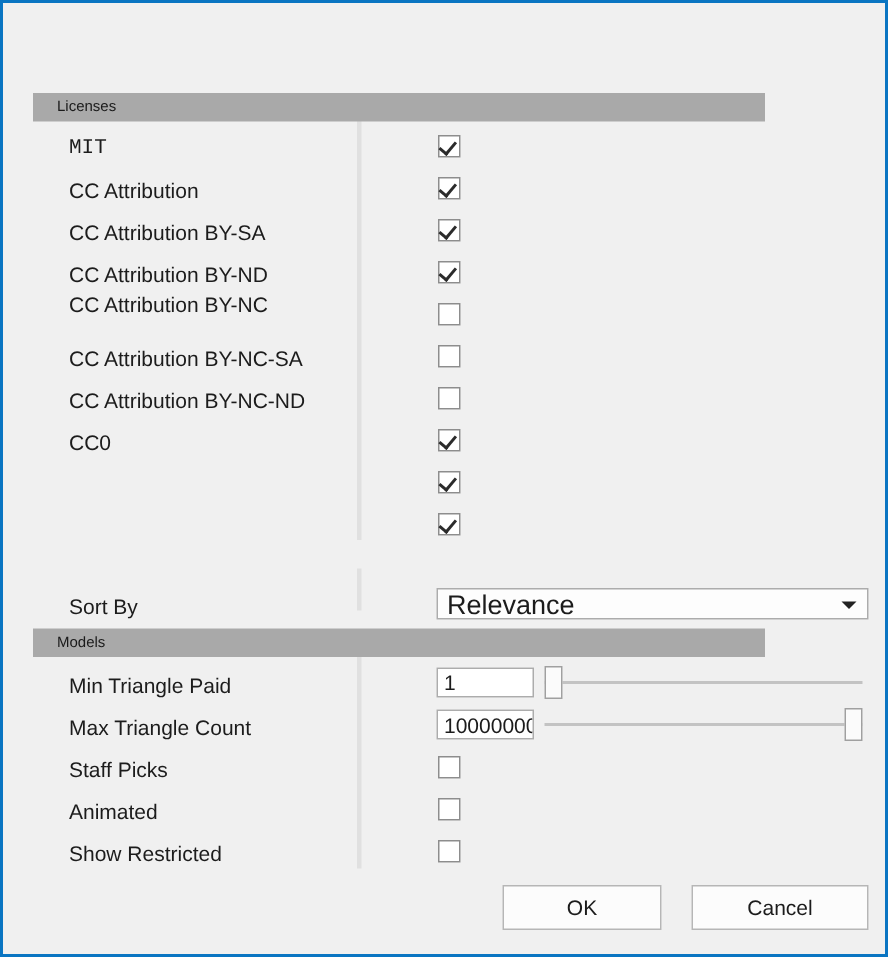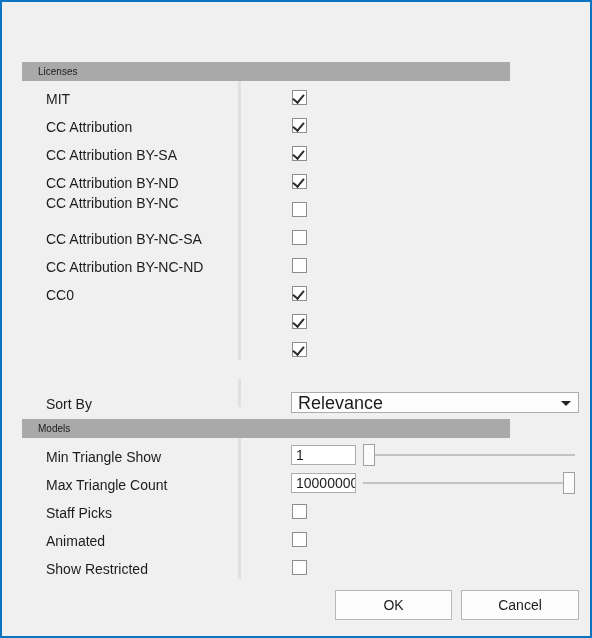--- a/index.html
+++ b/index.html
@@ -216,21 +216,21 @@
 
 
   <div id="content">
 
     <div class="divider" style="top:27px;height:295px;"></div>
     <div class="divider" style="top:341px;height:28px;"></div>
     <div class="divider" style="top:393px;height:148px;"></div>
 
     <div class="section-header" style="top:24px;">Licenses</div>
 
-    <div class="row-label" style="top:52px;">MIT</div>
+    <div class="row-label" style="top:52px;font-family:Liberation Mono, monospace;">MIT</div>
     <div class="checkbox checked" style="top:52px;"></div>
 
     <div class="row-label" style="top:80px;">CC Attribution</div>
     <div class="checkbox checked" style="top:80px;"></div>
 
     <div class="row-label" style="top:108px;">CC Attribution BY-SA</div>
     <div class="checkbox checked" style="top:108px;"></div>
 
     <div class="row-label" style="top:136px;">CC Attribution BY-ND</div>
     <div class="checkbox checked" style="top:136px;"></div>
@@ -253,21 +253,21 @@
 
 
     <div class="row-label" style="top:357px;">Sort By</div>
     <div class="combobox" style="top:354px;">
       <span class="combo-value">Relevance</span>
       <span class="combo-arrow"></span>
     </div>
 
     <div class="section-header" style="top:381px;">Models</div>
 
-    <div class="row-label" style="top:410px;">Min Triangle Show</div>
+    <div class="row-label" style="top:410px;">Min Triangle Paid</div>
     <input class="textinput" type="text" style="top: 407px;" value="1">
     <div class="slider" style="left:361px;top:406px;width:212px;">
       <div class="track"></div>
       <div class="thumb" style="left:0px;"></div>
     </div>
 
     <div class="row-label" style="top:438px;">Max Triangle Count</div>
     <input class="textinput" type="text" style="top: 435px;" value="10000000">
     <div class="slider" style="left:361px;top:434px;width:212px;">
       <div class="track"></div>
@@ -276,17 +276,17 @@
 
     <div class="row-label" style="top:466px;">Staff Picks</div>
     <div class="checkbox" style="top:466px;"></div>
 
     <div class="row-label" style="top:494px;">Animated</div>
     <div class="checkbox" style="top:494px;"></div>
 
     <div class="row-label" style="top:522px;">Show Restricted</div>
     <div class="checkbox" style="top:522px;"></div>
 
-    <div class="dlg-button" style="left:333px;top:552px;width:117px;">OK</div>
+    <div class="dlg-button" style="left:333px;top:552px;width:106px;">OK</div>
     <div class="dlg-button" style="left:459px;top:552px;width:118px;">Cancel</div>
 
   </div>
 </div>
 
 </body></html>

